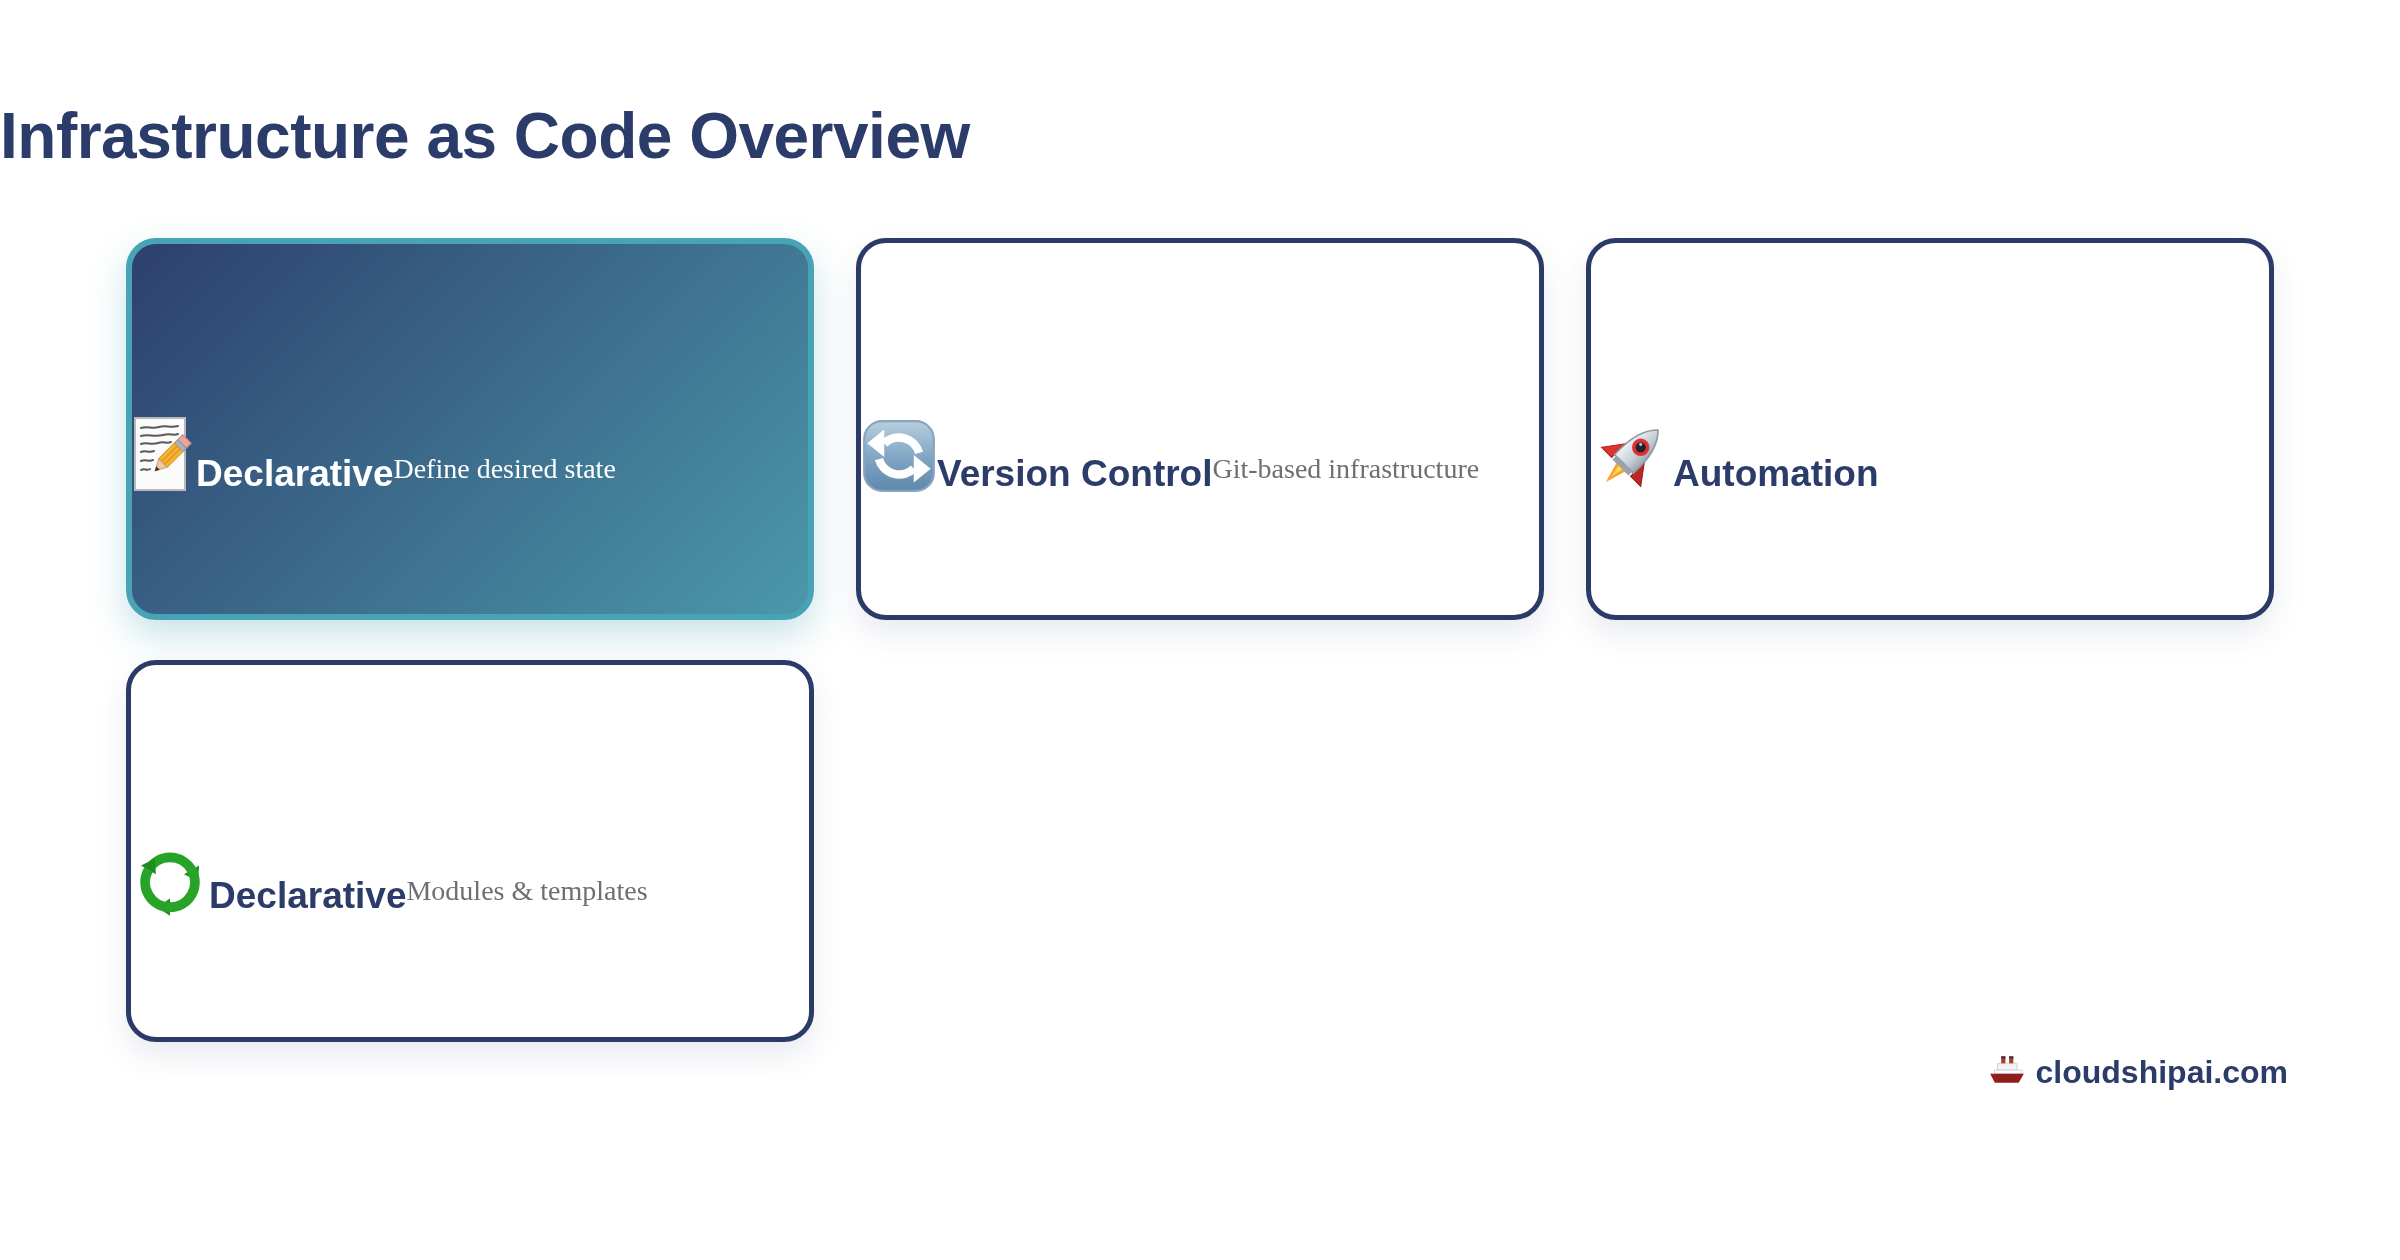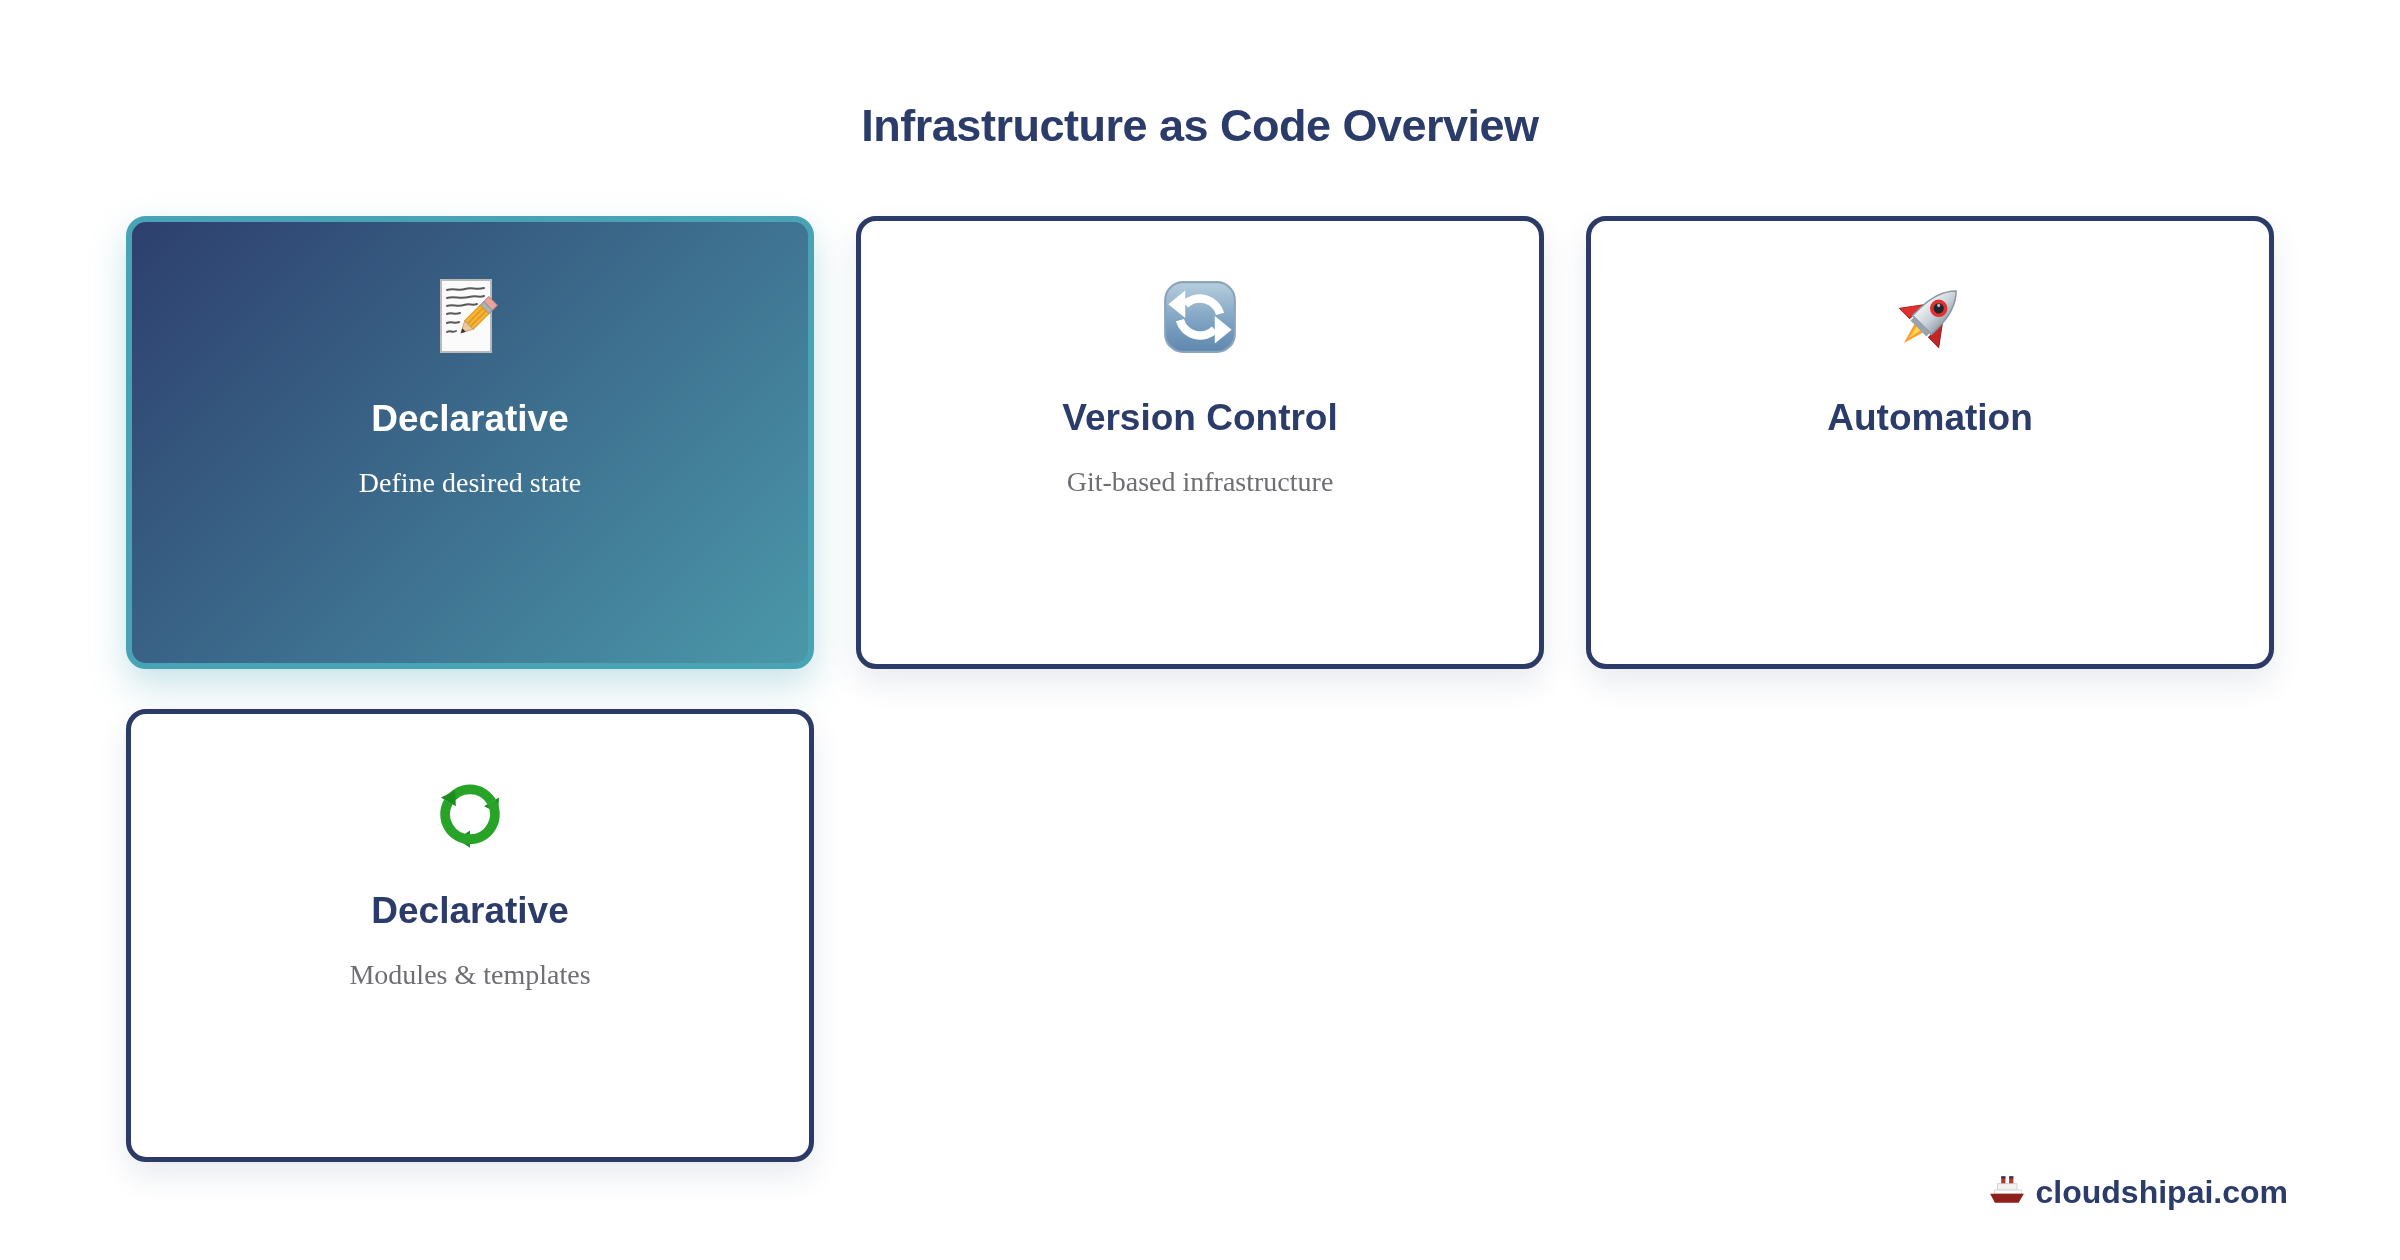--- a/index.html
+++ b/index.html
@@ -5,42 +5,42 @@
   * { margin:0; padding:0; box-sizing:border-box; }
   html,body { width:2400px; height:1260px; }
   body {
     background:#ffffff;
     font-family:"Liberation Sans","DejaVu Sans",sans-serif;
     overflow:hidden;
     position:relative;
   }
   .page-title {
     margin-top:100px;
-    text-align:center;
-    font-size:45px;
+    text-align:left;
+    font-size:64px;
     font-weight:700;
     letter-spacing:-0.5px;
     color:var(--title-navy,#2c3c6a);
     line-height:1.15;
   }
   .card-grid {
     margin:64px 126px 0 126px;
     display:grid;
     grid-template-columns:repeat(3,1fr);
     column-gap:42px;
     row-gap:40px;
   }
   .card {
-    height:453px;
-    border-radius:20px;
+    height:382px;
+    border-radius:30px;
     background:#ffffff;
     border:5px solid var(--card-border-navy,#2b3a66);
     box-shadow:0 14px 30px rgba(44,60,106,0.10);
     display:flex;
-    flex-direction:column;
+    flex-direction:row;
     align-items:center;
     padding-top:54px;
     cursor:pointer;
   }
   .card.active {
     border:6px solid var(--active-border-teal,#48a3b4);
     background:linear-gradient(135deg,var(--active-gradient-start,#2d3f6e) 0%,var(--active-gradient-end,#4b98aa) 100%);
     box-shadow:0 16px 36px rgba(72,163,180,0.30);
   }
   .icon-wrap {

